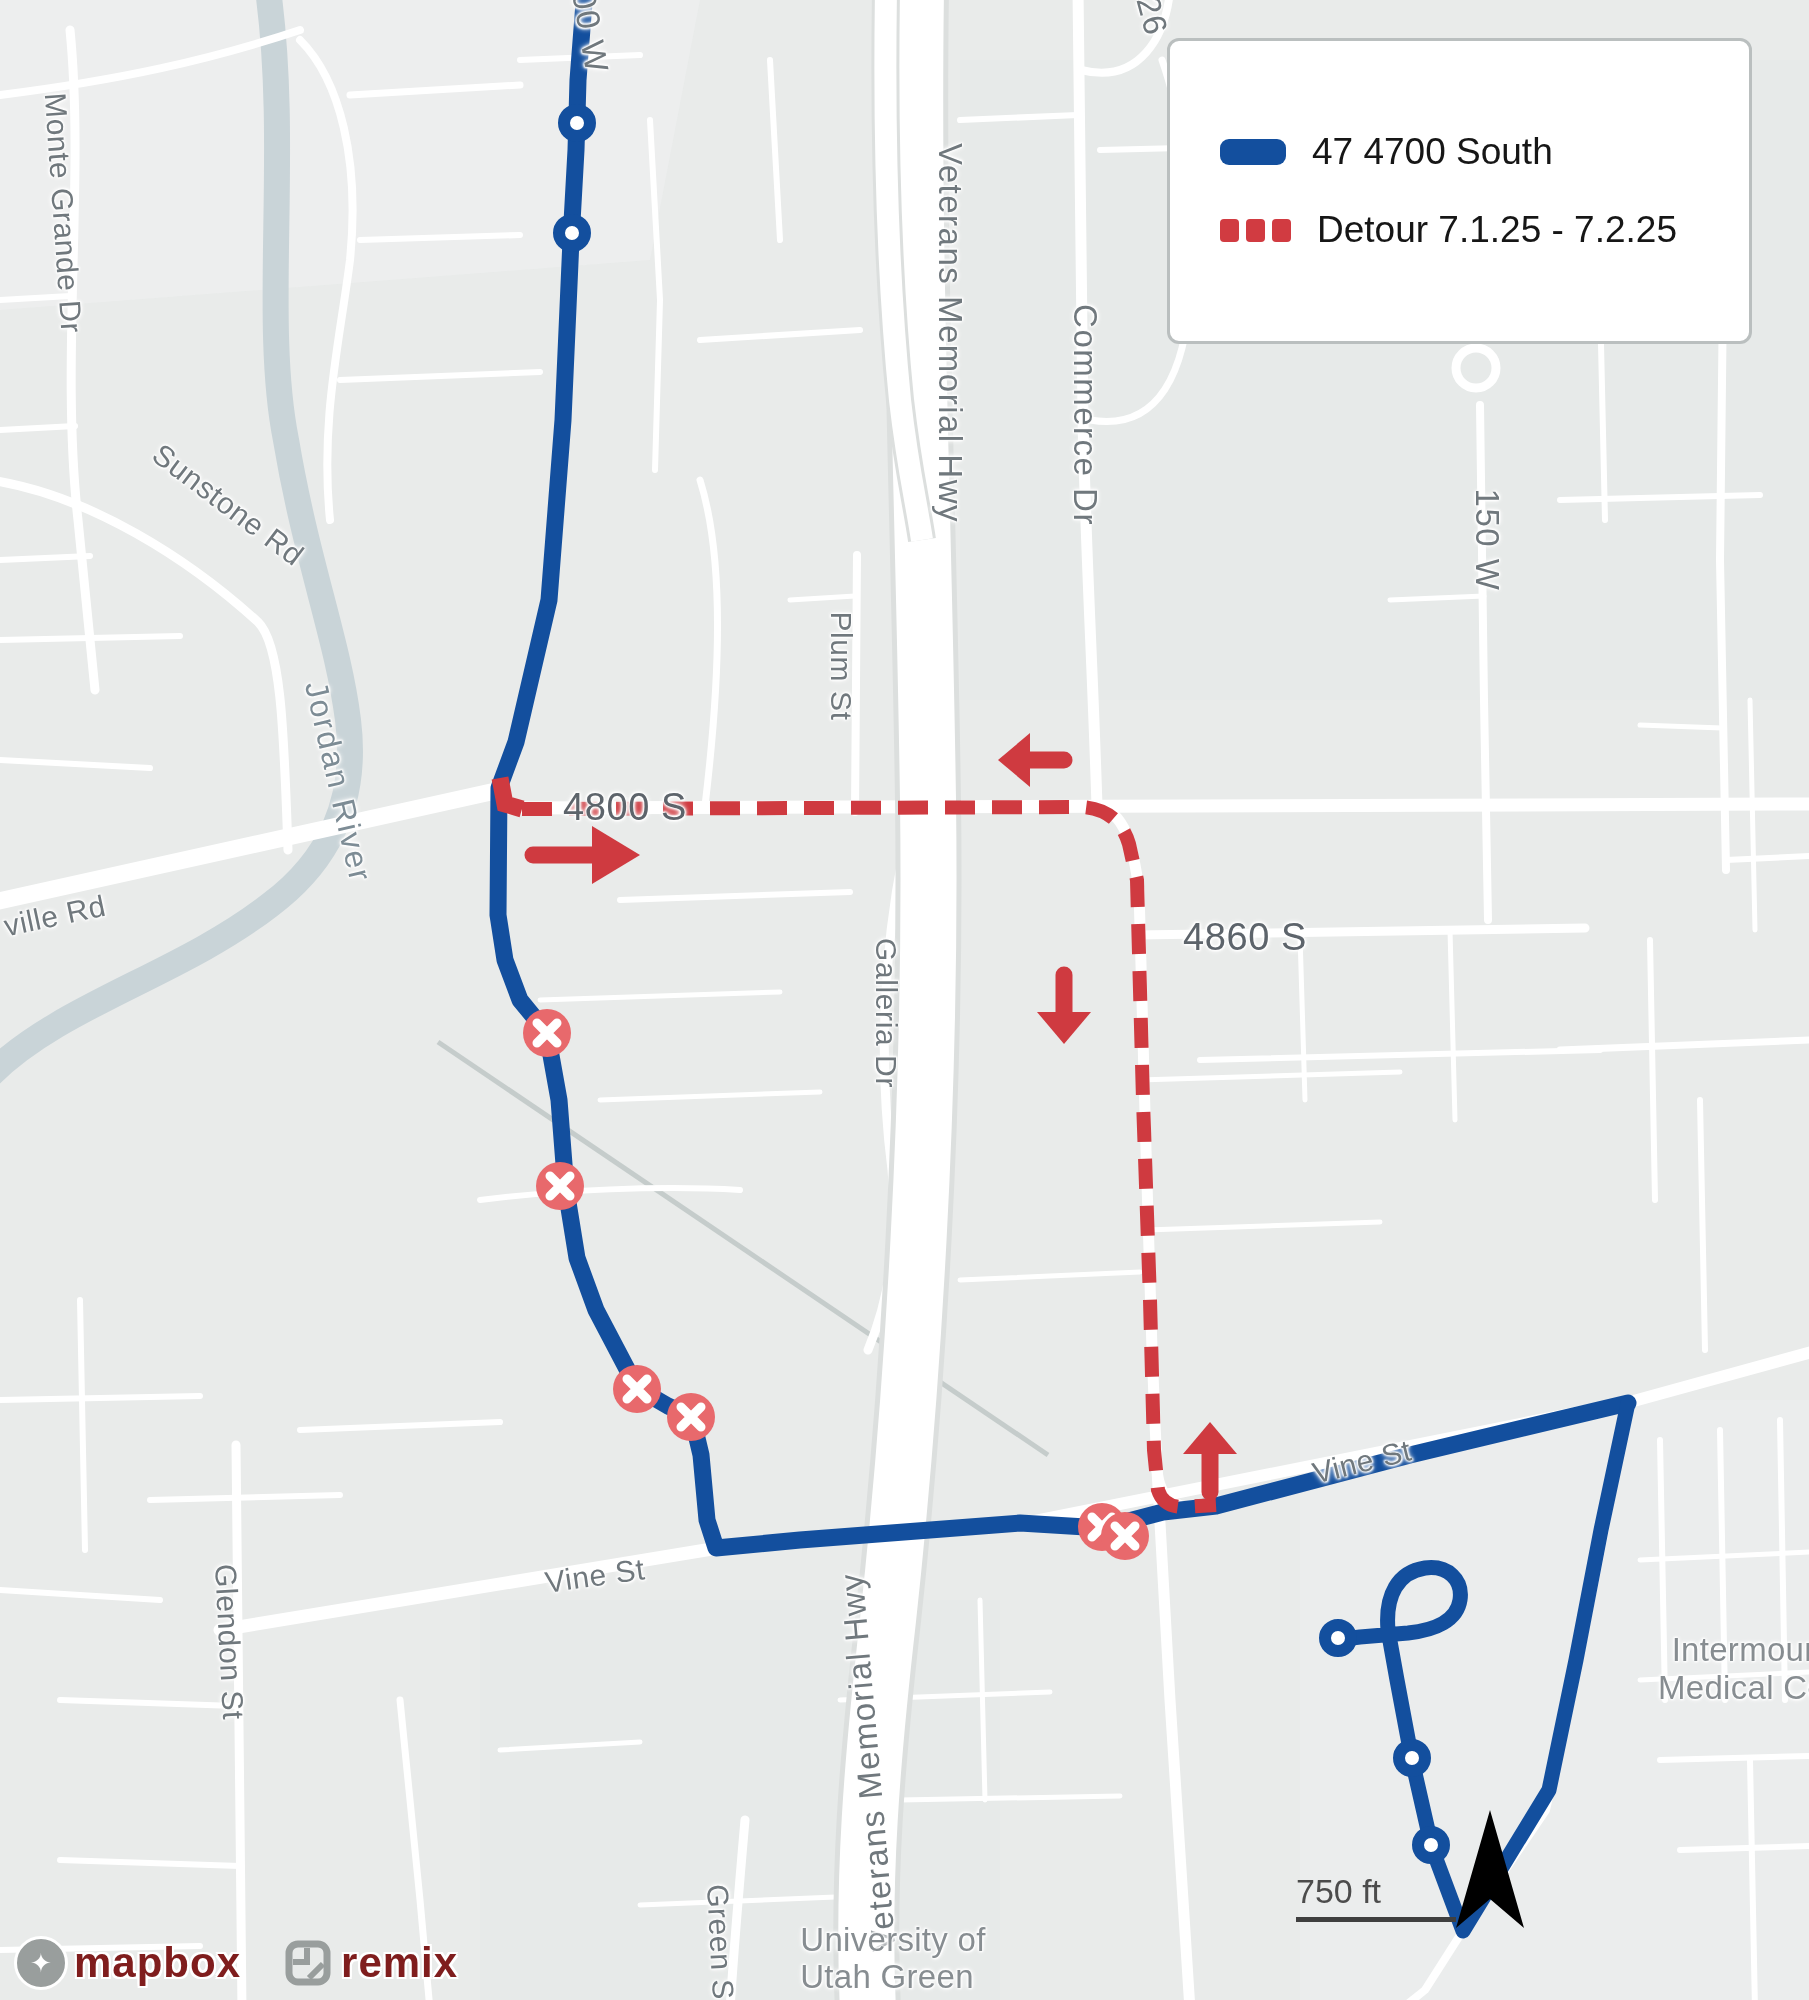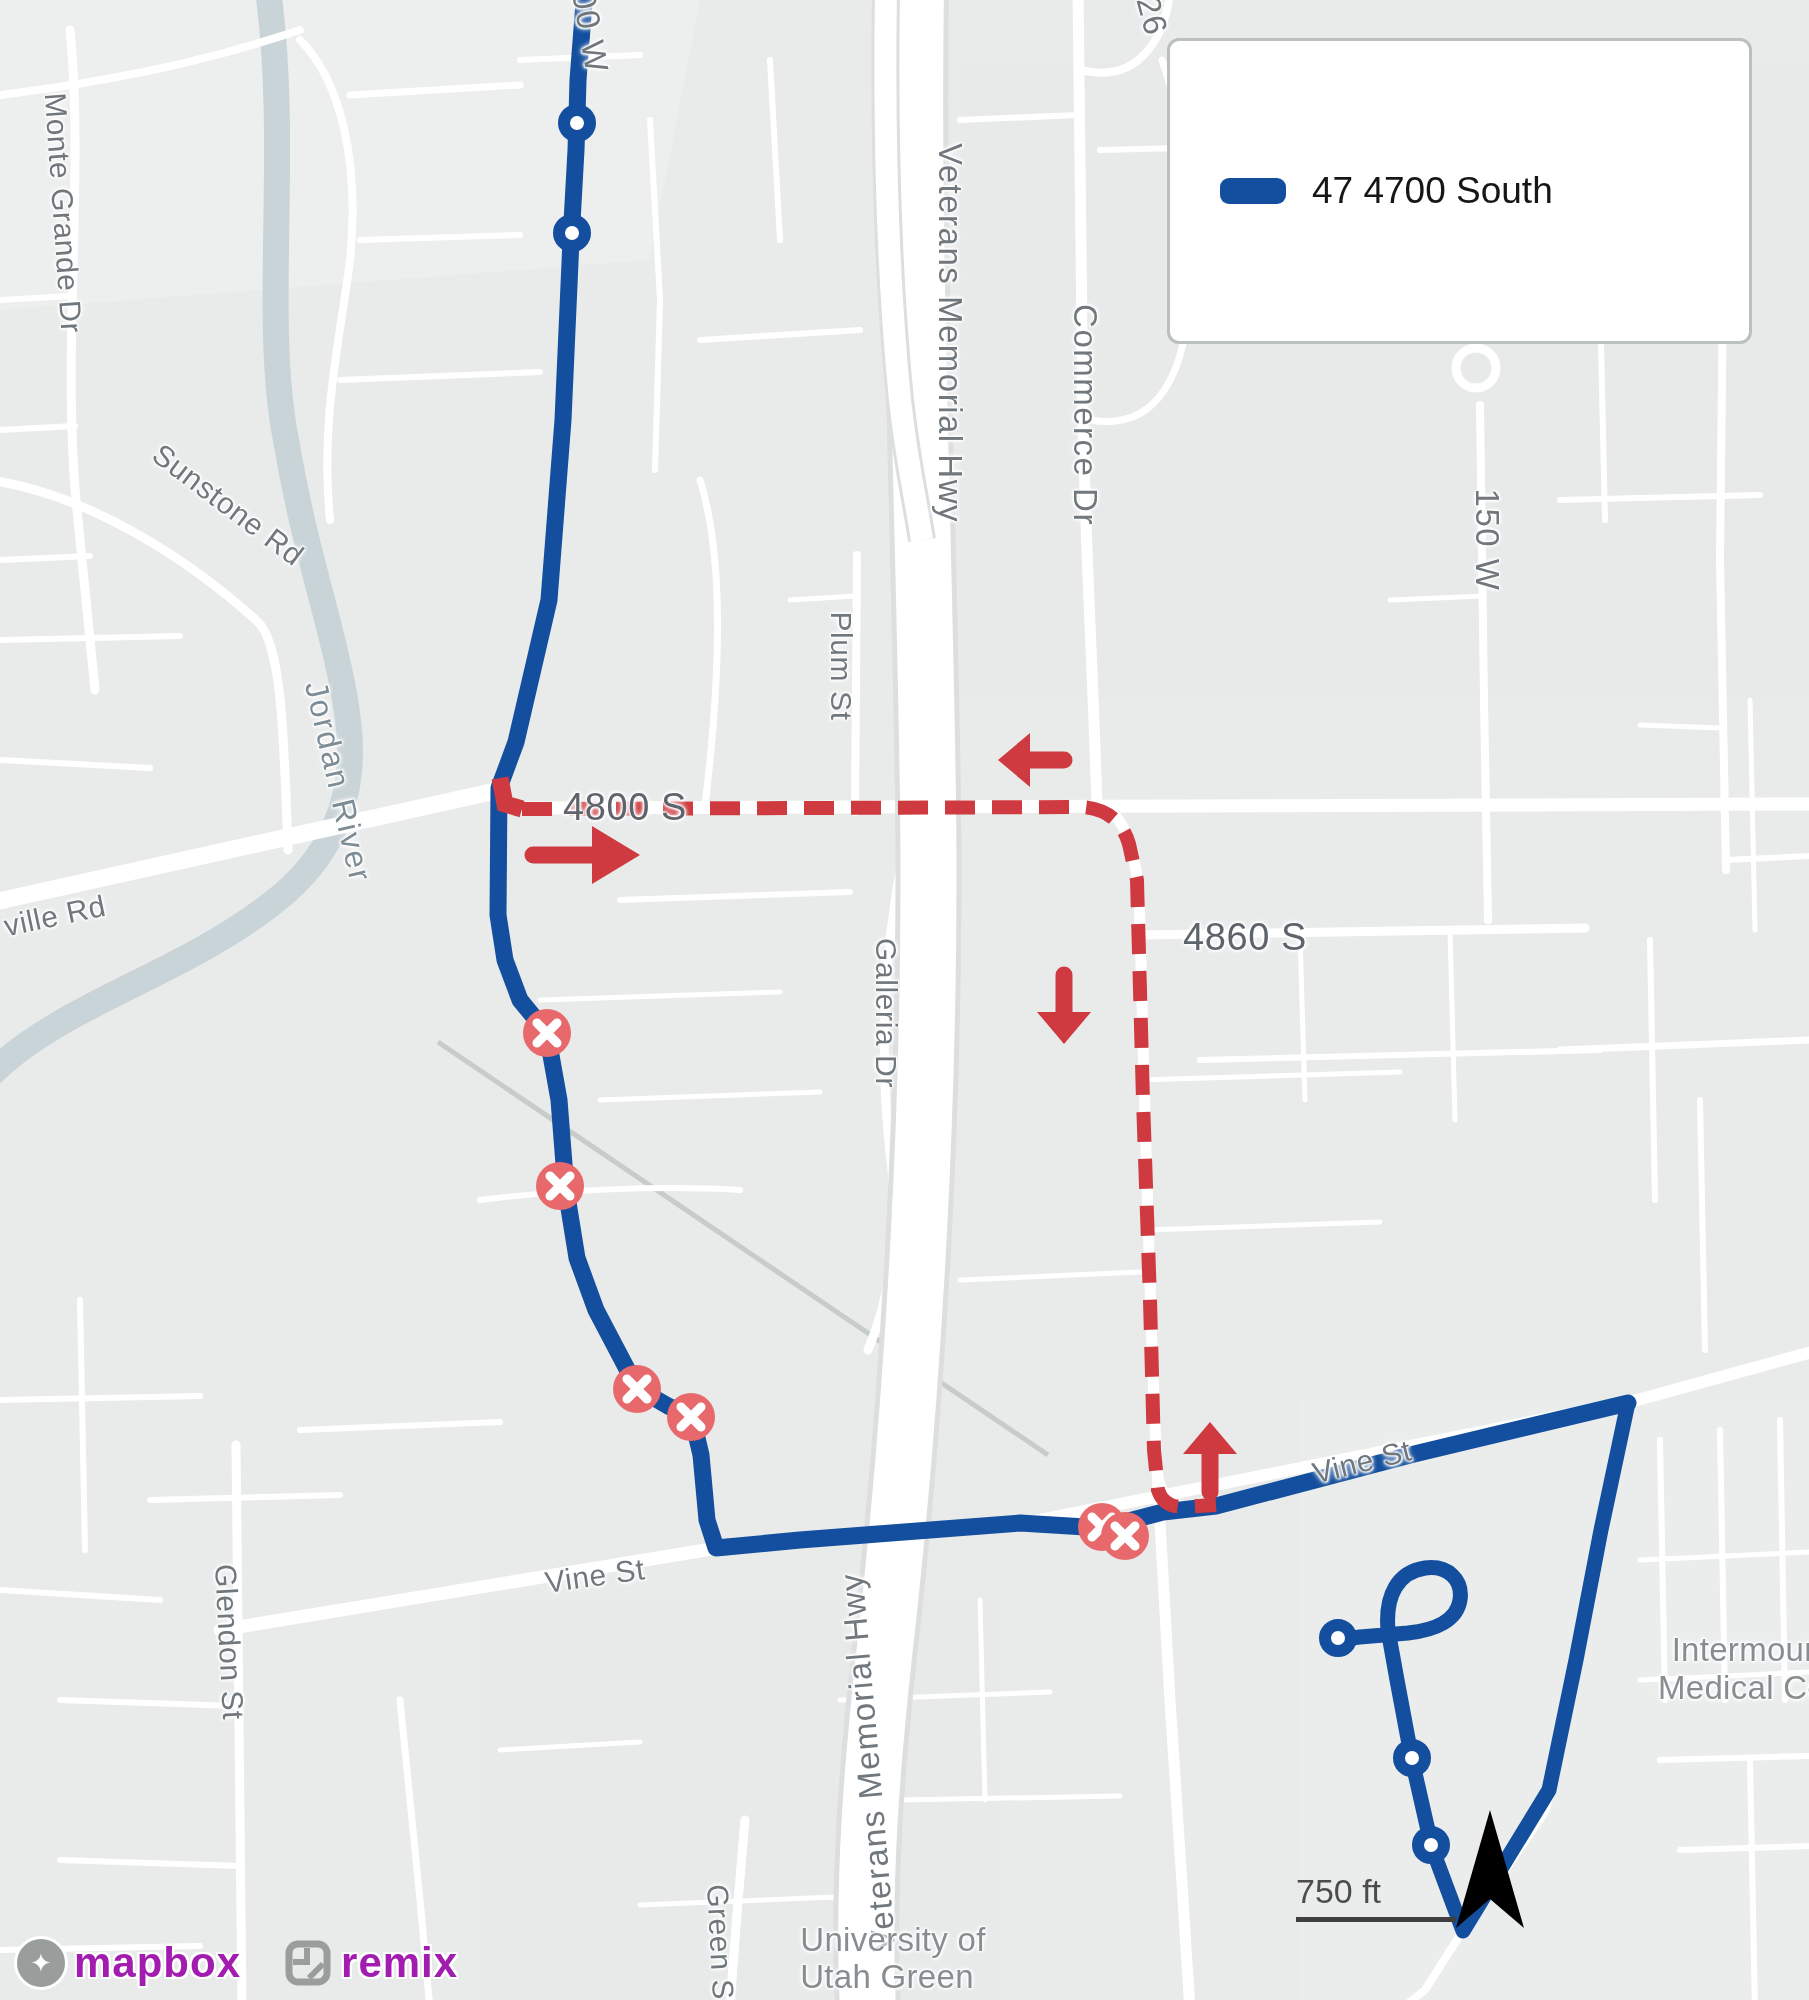--- a/index.html
+++ b/index.html
@@ -23,21 +23,21 @@
   .swatch-dash{display:flex;gap:7px;flex:0 0 auto;}
   .swatch-dash span{width:19px;height:23px;border-radius:4px;}
   .legend-label{font-size:37px;color:#161616;}
   
   .scalebar{position:absolute;left:1296px;top:1872px;width:160px;text-align:left;}
   .scalebar .txt{font-size:34px;color:#4c4c4c;margin-bottom:6px;}
   .scalebar .bar{height:5px;background:#3f3f3f;}
   .attrib{position:absolute;left:448px;top:1938px;background:rgba(255,255,255,.48);
           padding:8px 18px;font-size:31px;color:#161616;border-radius:3px;}
   .logos{position:absolute;left:14px;top:1936px;display:flex;align-items:center;gap:44px;}
-  .logo-txt{font-size:42px;font-weight:bold;color:#a21caf;letter-spacing:1px;
+  .logo-txt{font-size:42px;font-weight:bold;color:#7f1d1d;letter-spacing:1px;
             text-shadow:-2px 0 #fff,2px 0 #fff,0 -2px #fff,0 2px #fff,-2px -2px #fff,2px 2px #fff,2px -2px #fff,-2px 2px #fff;}
   .mapbox-badge{display:flex;align-items:center;gap:6px;}
   .mapbox-pin{width:48px;height:48px;border-radius:50%;background:#999e9d;border:3px solid #fff;
               display:flex;align-items:center;justify-content:center;color:#fff;font-size:26px;}
   .remix-badge{display:flex;align-items:center;gap:10px;}
 </style>
 </head>
 <body>
 
 <div class="stage">
@@ -251,20 +251,28 @@
       <span class="lbl place" style="left: 887px; top: 1977px; --r: 0deg;">Utah Green</span>
       <span class="lbl place" style="left: 1752px; top: 1650px; --r: 0deg;">Intermount</span>
       <span class="lbl place" style="left: 1742px; top: 1688px; --r: 0deg;">Medical Ce</span>
     </div>
 
   <div class="legend">
     <div class="legend-row">
       <span class="swatch-line" style="background:#134f9e"></span>
       <span class="legend-label">47 4700 South</span>
     </div>
+    <div class="legend-row">
+      <span class="swatch-dash">
+        <span style="background:#d13b41"></span>
+          <span style="background:#d13b41"></span>
+          <span style="background:#d13b41"></span>
+      </span>
+      <span class="legend-label">Detour 7.1.25 - 7.2.25</span>
+    </div>
   </div>
 
   <div class="scalebar">
     <div class="txt">750 ft</div>
     <div class="bar"></div>
   </div>
 
   <div class="logos">
     <div class="mapbox-badge">
       <span class="mapbox-pin">✦</span>

